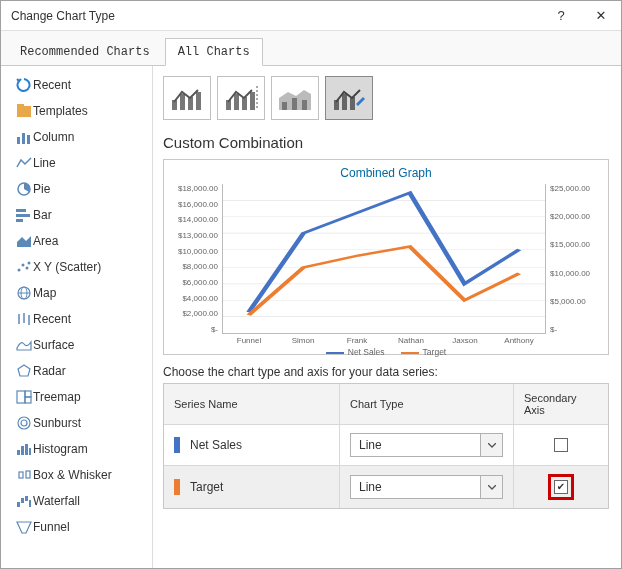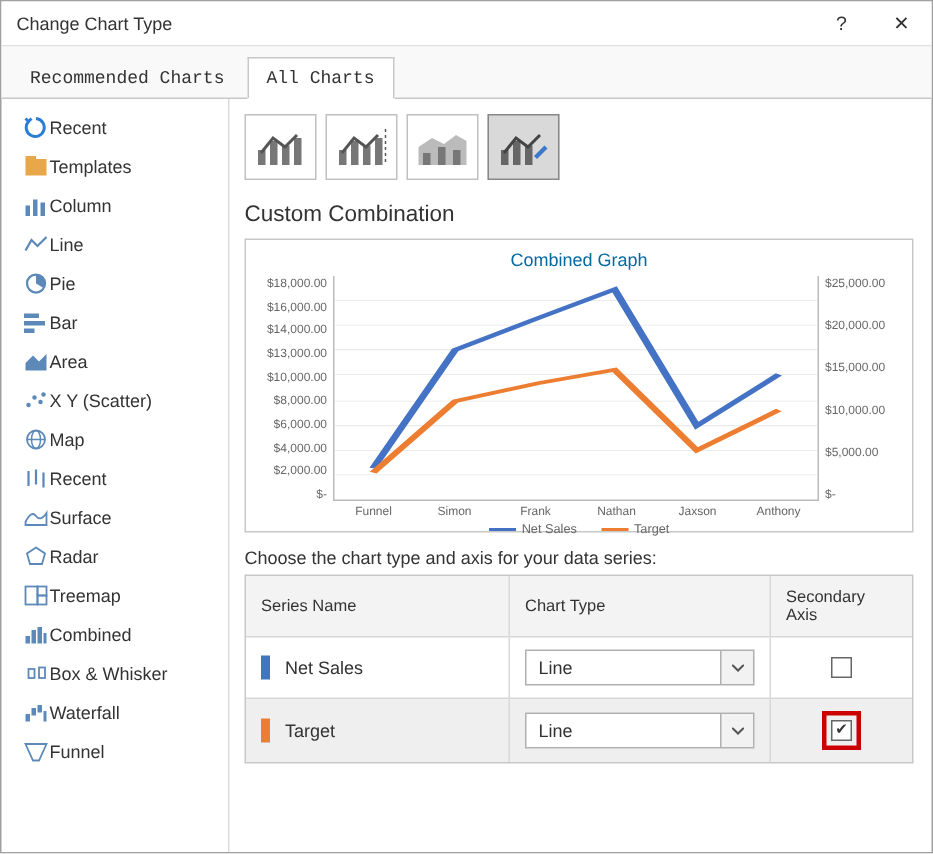--- a/index.html
+++ b/index.html
@@ -379,27 +379,36 @@
               <rect x="1" y="1" width="8" height="12" fill="none" stroke="currentColor" stroke-width="1.2"></rect>
               <rect x="9" y="1" width="6" height="6" fill="none" stroke="currentColor" stroke-width="1.2"></rect>
               <rect x="9" y="7" width="6" height="6" fill="none" stroke="currentColor" stroke-width="1.2"></rect>
             </svg>
           </span>
         <span>Treemap</span>
       </div>
       <div class="cat">
         <span class="ic">
             <svg viewBox="0 0 16 14">
+              <circle cx="8" cy="7" r="6" fill="none" stroke="currentColor" stroke-width="1.2"></circle>
+              <circle cx="8" cy="7" r="3" fill="none" stroke="currentColor" stroke-width="1.2"></circle>
+            </svg>
+          </span>
+        <span>Sunburst</span>
+      </div>
+      <div class="cat">
+        <span class="ic">
+            <svg viewBox="0 0 16 14">
               <rect x="1" y="8" width="3" height="5" fill="currentColor"></rect>
               <rect x="5" y="4" width="3" height="9" fill="currentColor"></rect>
               <rect x="9" y="2" width="3" height="11" fill="currentColor"></rect>
               <rect x="13" y="6" width="2" height="7" fill="currentColor"></rect>
             </svg>
           </span>
-        <span>Combined</span>
+        <span>Histogram</span>
       </div>
       <div class="cat">
         <span class="ic">
             <svg viewBox="0 0 16 14">
               <rect x="3" y="4" width="4" height="6" fill="none" stroke="currentColor" stroke-width="1.2"></rect>
               <rect x="10" y="3" width="4" height="7" fill="none" stroke="currentColor" stroke-width="1.2"></rect>
             </svg>
           </span>
         <span>Box &amp; Whisker</span>
       </div>

